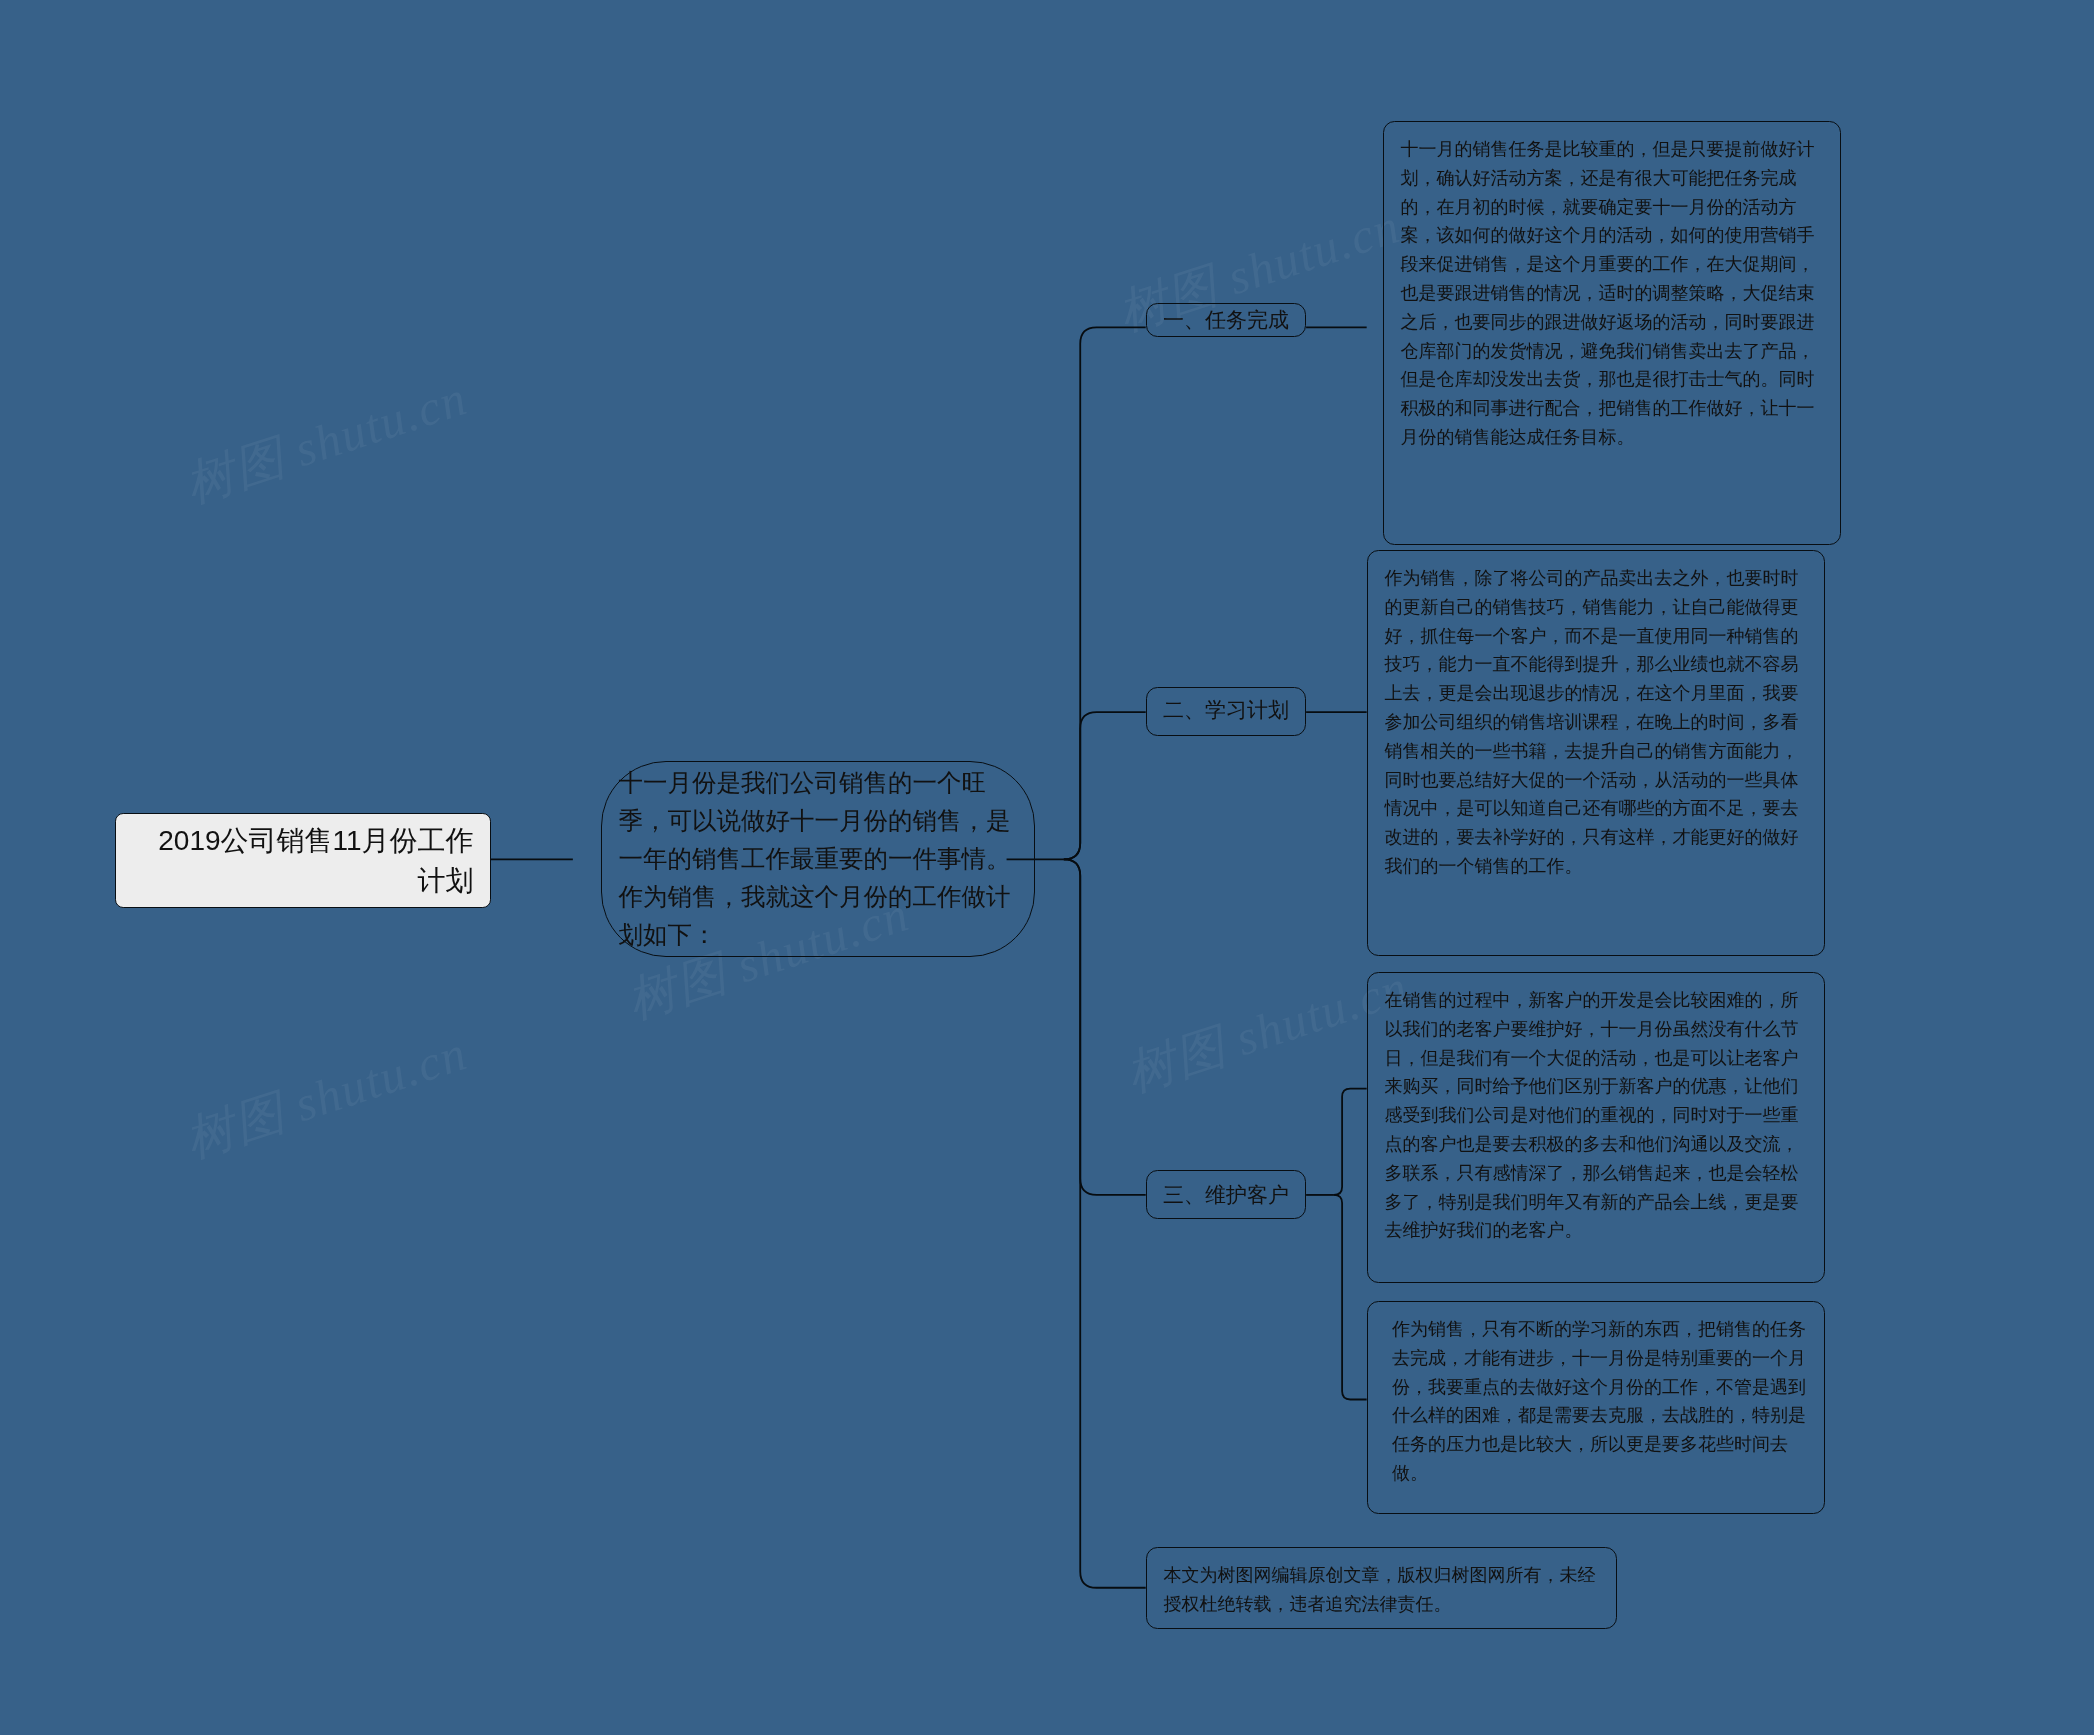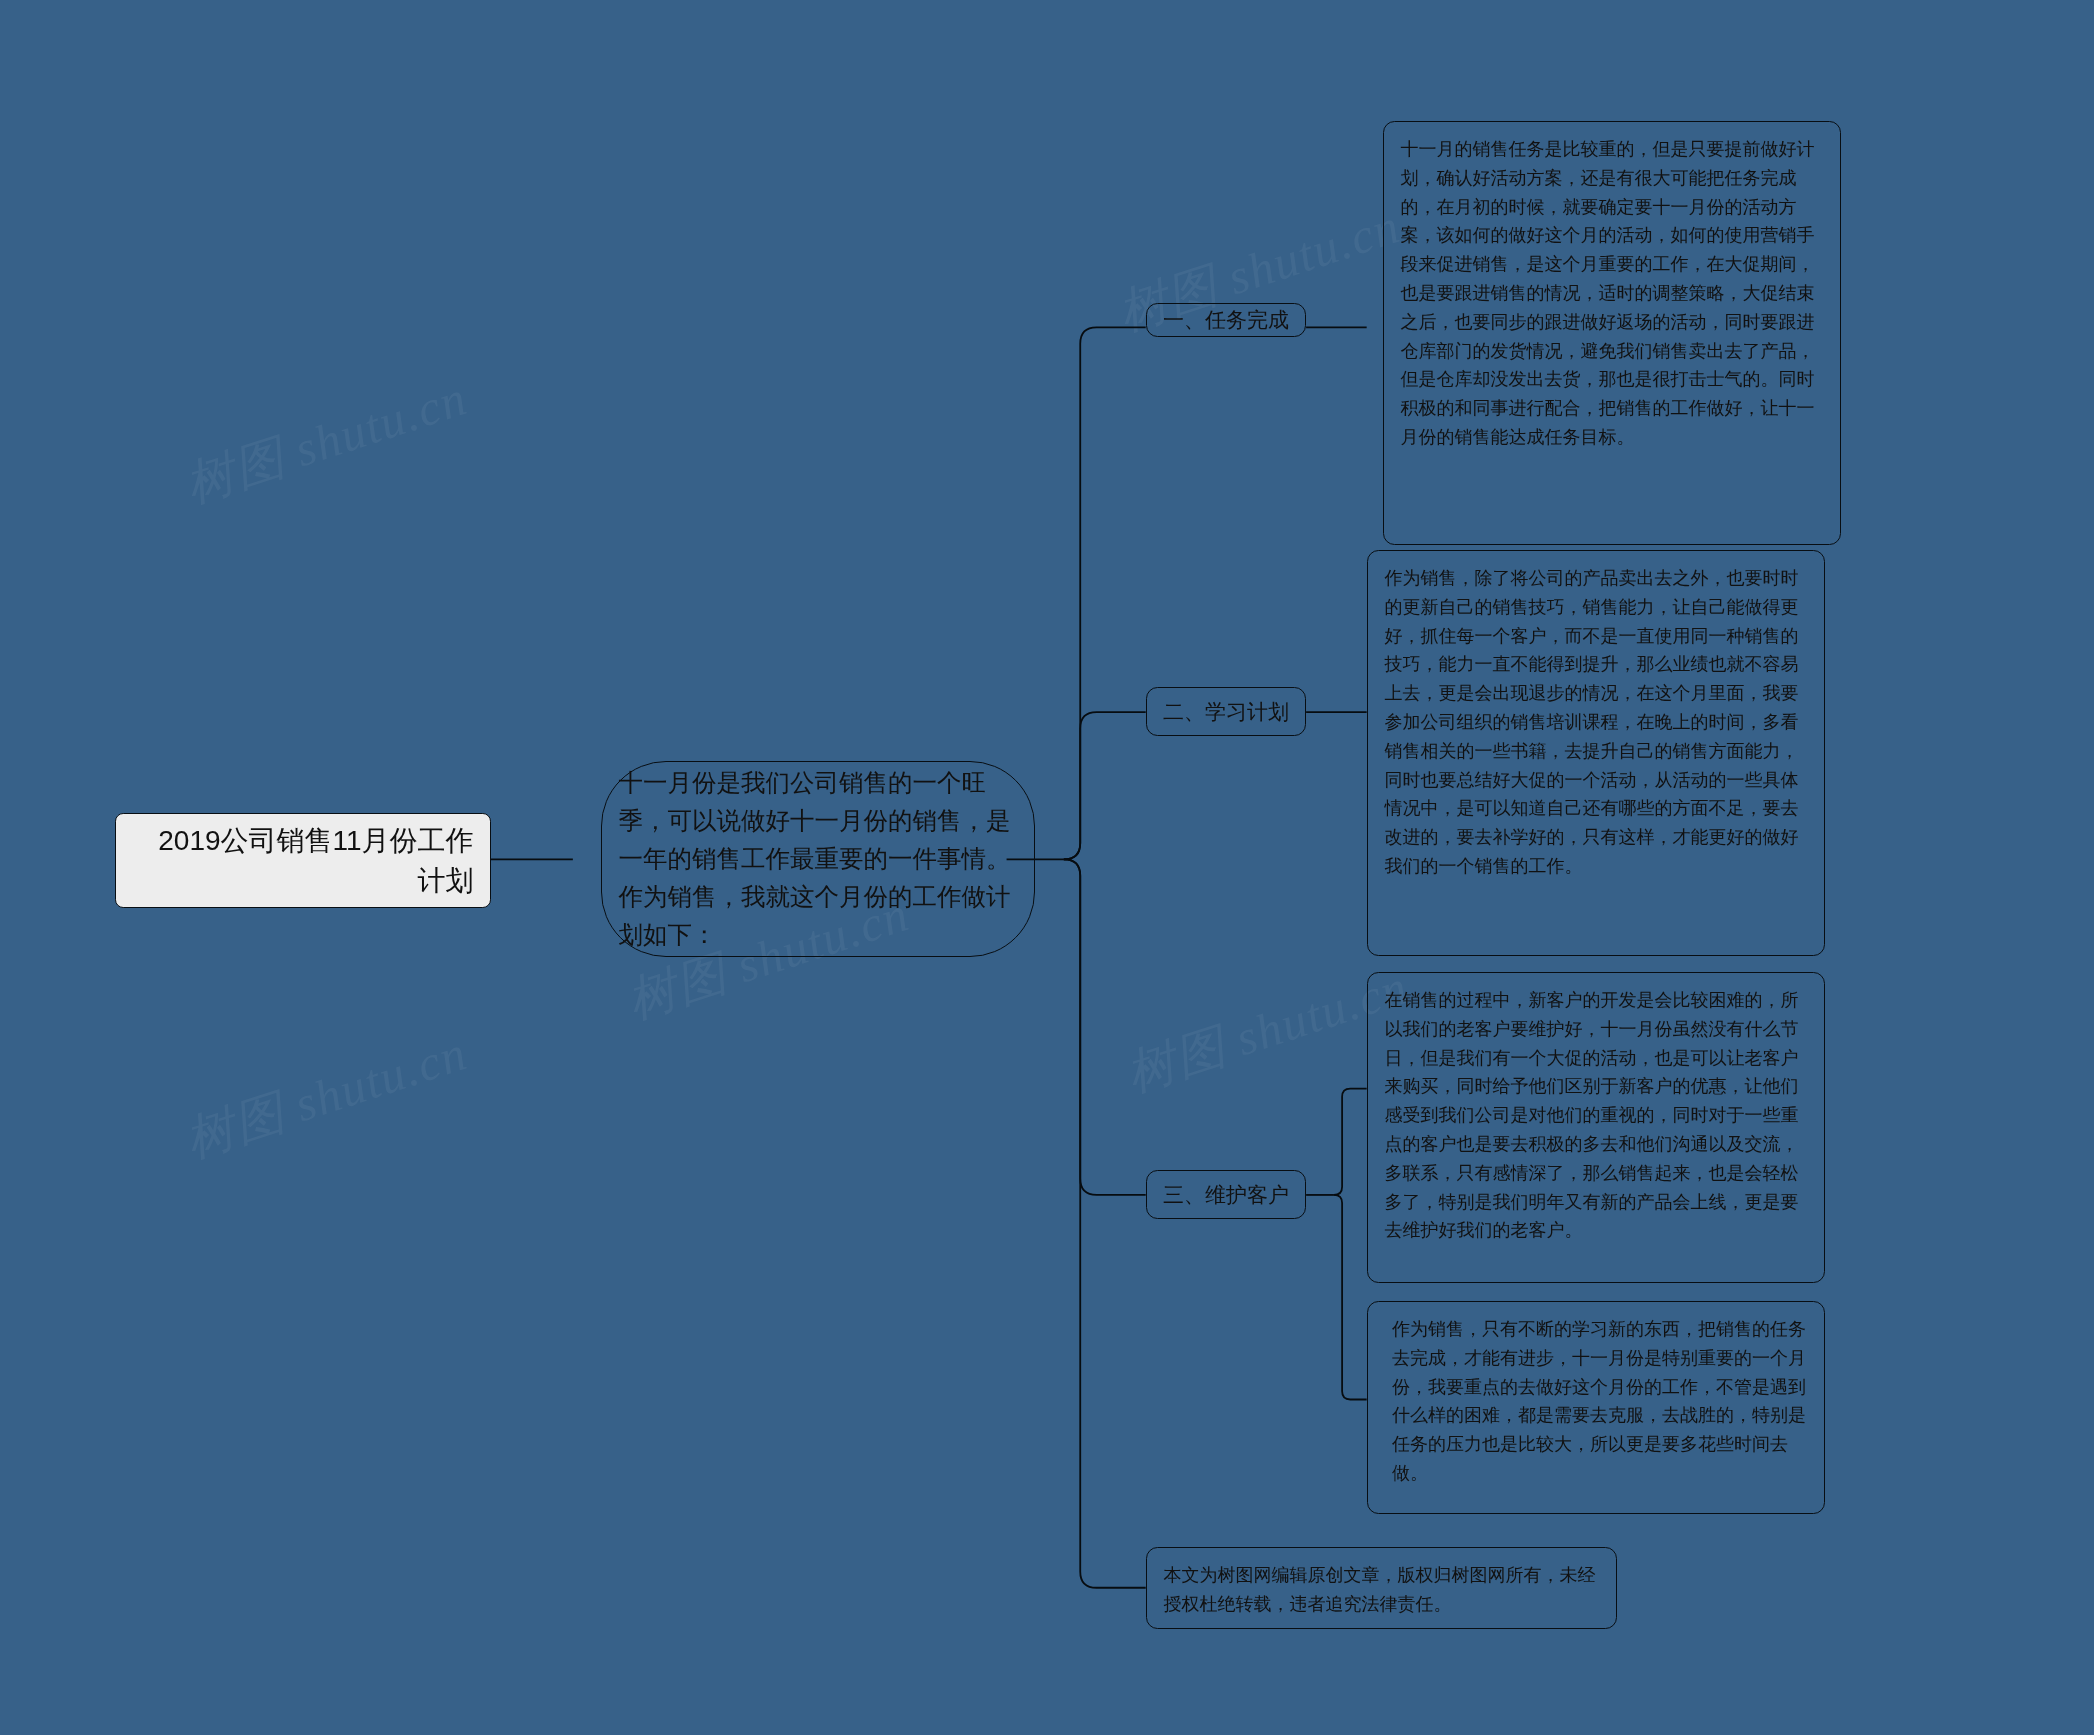--- a/index.html
+++ b/index.html
@@ -121,21 +121,21 @@
   <span>十一月份是我们公司销售的一个旺季，可以说做好十一月份的销售，是一年的销售工作最重要的一件事情。作为销售，我就这个月份的工作做计划如下：</span>
 </div>
 
 <div class="node cat" style="left:1146px; top:303px; width:160px; height:34px;">
   <span>一、任务完成</span>
 </div>
 <div class="node leaf" style="left:1367px; top:121px; width:458px; height:424px;margin-left:16px;">
   <span>十一月的销售任务是比较重的，但是只要提前做好计划，确认好活动方案，还是有很大可能把任务完成的，在月初的时候，就要确定要十一月份的活动方案，该如何的做好这个月的活动，如何的使用营销手段来促进销售，是这个月重要的工作，在大促期间，也是要跟进销售的情况，适时的调整策略，大促结束之后，也要同步的跟进做好返场的活动，同时要跟进仓库部门的发货情况，避免我们销售卖出去了产品，但是仓库却没发出去货，那也是很打击士气的。同时积极的和同事进行配合，把销售的工作做好，让十一月份的销售能达成任务目标。</span>
 </div>
 
-<div class="node cat" style="left:1146px; top:687px; width:160px; height:49px;">
+<div class="node cat" style="left:1146px; top:687px; width:160px; height:49px;font-family:Liberation Mono, monospace;">
   <span>二、学习计划</span>
 </div>
 <div class="node leaf" style="left:1367px; top:550px; width:458px; height:406px;">
   <span>作为销售，除了将公司的产品卖出去之外，也要时时的更新自己的销售技巧，销售能力，让自己能做得更好，抓住每一个客户，而不是一直使用同一种销售的技巧，能力一直不能得到提升，那么业绩也就不容易上去，更是会出现退步的情况，在这个月里面，我要参加公司组织的销售培训课程，在晚上的时间，多看销售相关的一些书籍，去提升自己的销售方面能力，同时也要总结好大促的一个活动，从活动的一些具体情况中，是可以知道自己还有哪些的方面不足，要去改进的，要去补学好的，只有这样，才能更好的做好我们的一个销售的工作。</span>
 </div>
 
 <div class="node cat" style="left:1146px; top:1170px; width:160px; height:49px;">
   <span>三、维护客户</span>
 </div>
 <div class="node leaf" style="left:1367px; top:972px; width:458px; height:311px;">

